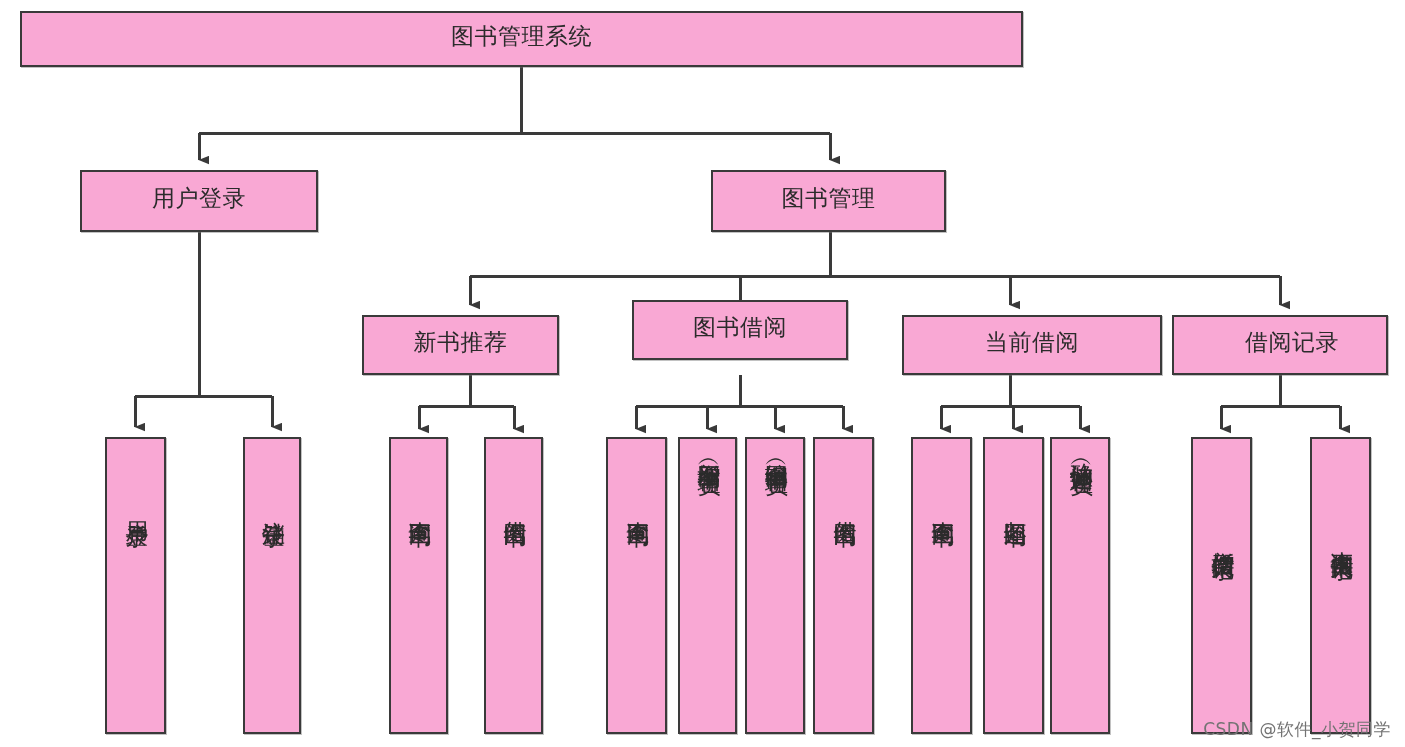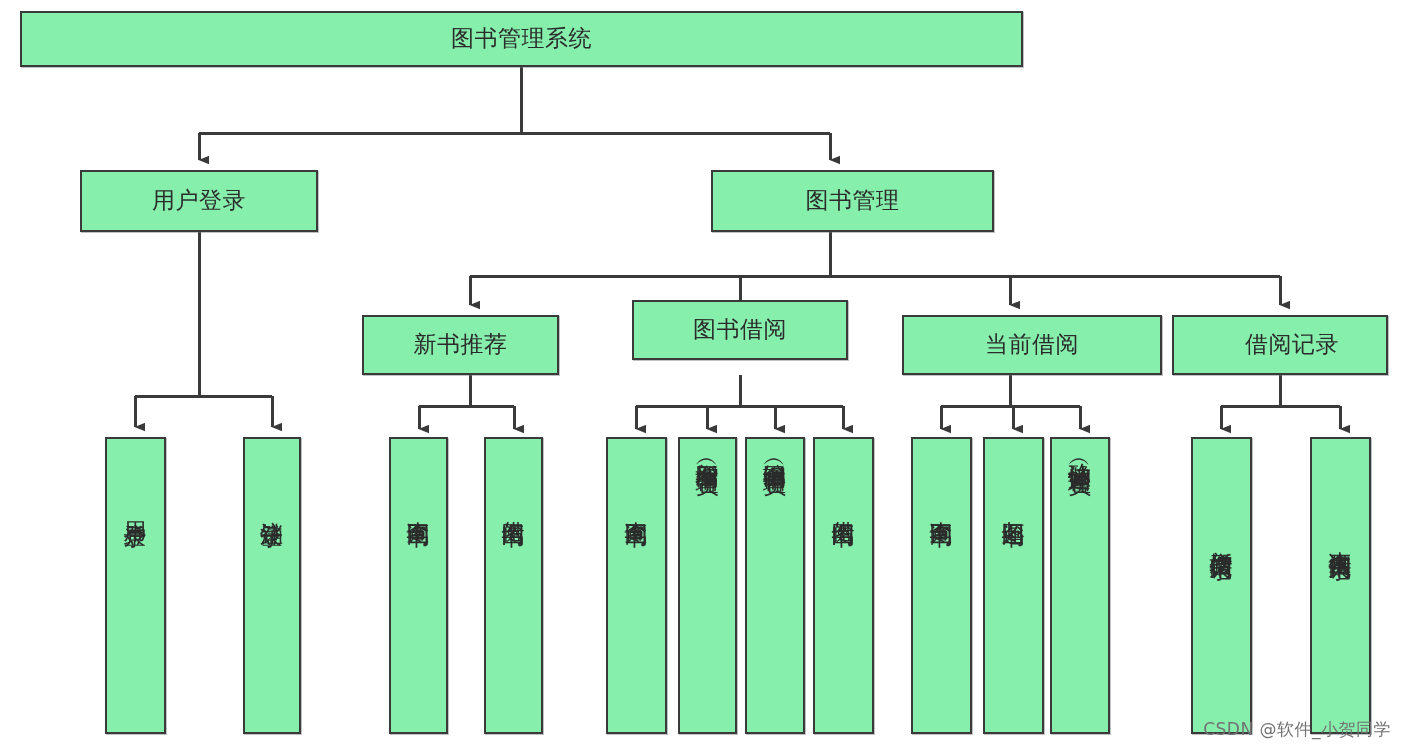--- a/index.html
+++ b/index.html
@@ -19,27 +19,28 @@
     position: absolute;
     left: 0;
     top: 0;
     width: 1405px;
     height: 747px;
     pointer-events: none;
   }
   .node {
     position: absolute;
     box-sizing: border-box;
-    background: #86efac;
+    background: #f9a8d4;
     border: 2.5px solid #3a3a3a;
     display: flex;
     align-items: center;
     justify-content: center;
     color: #2b2b2b;
     box-shadow: 1px 1px 0 rgba(120,120,120,0.45);
+    font-family: Liberation Mono, monospace;
   }
   .node .label {
     display: block;
     text-align: center;
     line-height: 1.18;
     letter-spacing: 0.5px;
   }
   .node.horiz .label {
     font-size: 23px;
   }
@@ -131,21 +132,21 @@
     </g>
   </svg>
 
   <div class="node root horiz" style="left:20px; top:11px; width:1003px; height:56px;">
     <span class="label">图书管理系统</span>
   </div>
 
   <div class="node horiz" style="left:80px; top:170px; width:238px; height:62px;">
     <span class="label">用户登录</span>
   </div>
-  <div class="node horiz" style="left:711px; top:170px; width:283px; height:62px;">
+  <div class="node horiz" style="left:711px; top:170px; width:235px; height:62px;">
     <span class="label">图书管理</span>
   </div>
 
   <div class="node horiz" style="left:362px; top:315px; width:197px; height:60px;">
     <span class="label">新书推荐</span>
   </div>
   <div class="node horiz" style="left:632px; top:300px; width:216px; height:60px;">
     <span class="label">图书借阅</span>
   </div>
   <div class="node horiz" style="left:902px; top:315px; width:260px; height:60px;">

